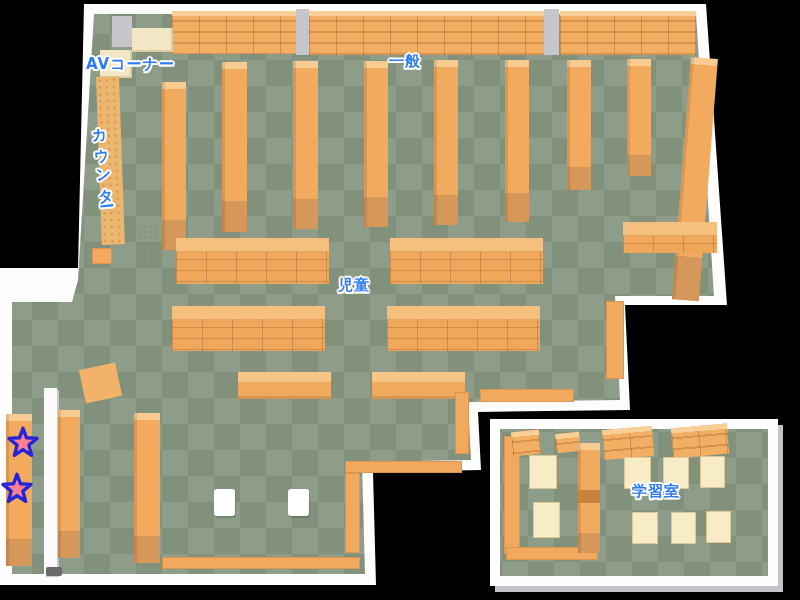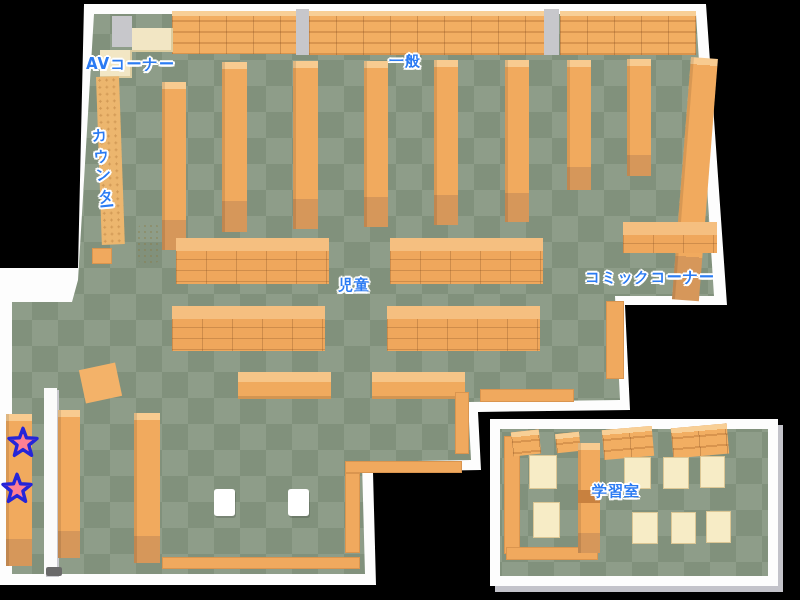--- a/index.html
+++ b/index.html
@@ -131,16 +131,15 @@
   <div class="abs desk" style="left:663px;top:457px;width:26px;height:32px;"></div>
   <div class="abs desk" style="left:700px;top:456px;width:25px;height:32px;"></div>
   <div class="abs desk" style="left:632px;top:512px;width:26px;height:32px;"></div>
   <div class="abs desk" style="left:671px;top:512px;width:25px;height:32px;"></div>
   <div class="abs desk" style="left:706px;top:511px;width:25px;height:32px;"></div>
 
   <div class="abs maplabel lab-sm" style="left:86px;top:55px;">AVコーナー</div>
   <div class="abs maplabel" style="left:389px;top:52px;">一般</div>
   <div class="abs maplabel vert" style="left:92px;top:118px;">カウンター</div>
   <div class="abs maplabel" style="left:338px;top:276px;">児童</div>
-  <div class="abs maplabel lab-sm" style="left:585px;top:268px;">コミックコーナー</div>
-  <div class="abs maplabel" style="left:592px;top:482px;">学習室</div>
+  <div class="abs maplabel" style="left:632px;top:482px;">学習室</div>
 
 </div>
 
 </body></html>

